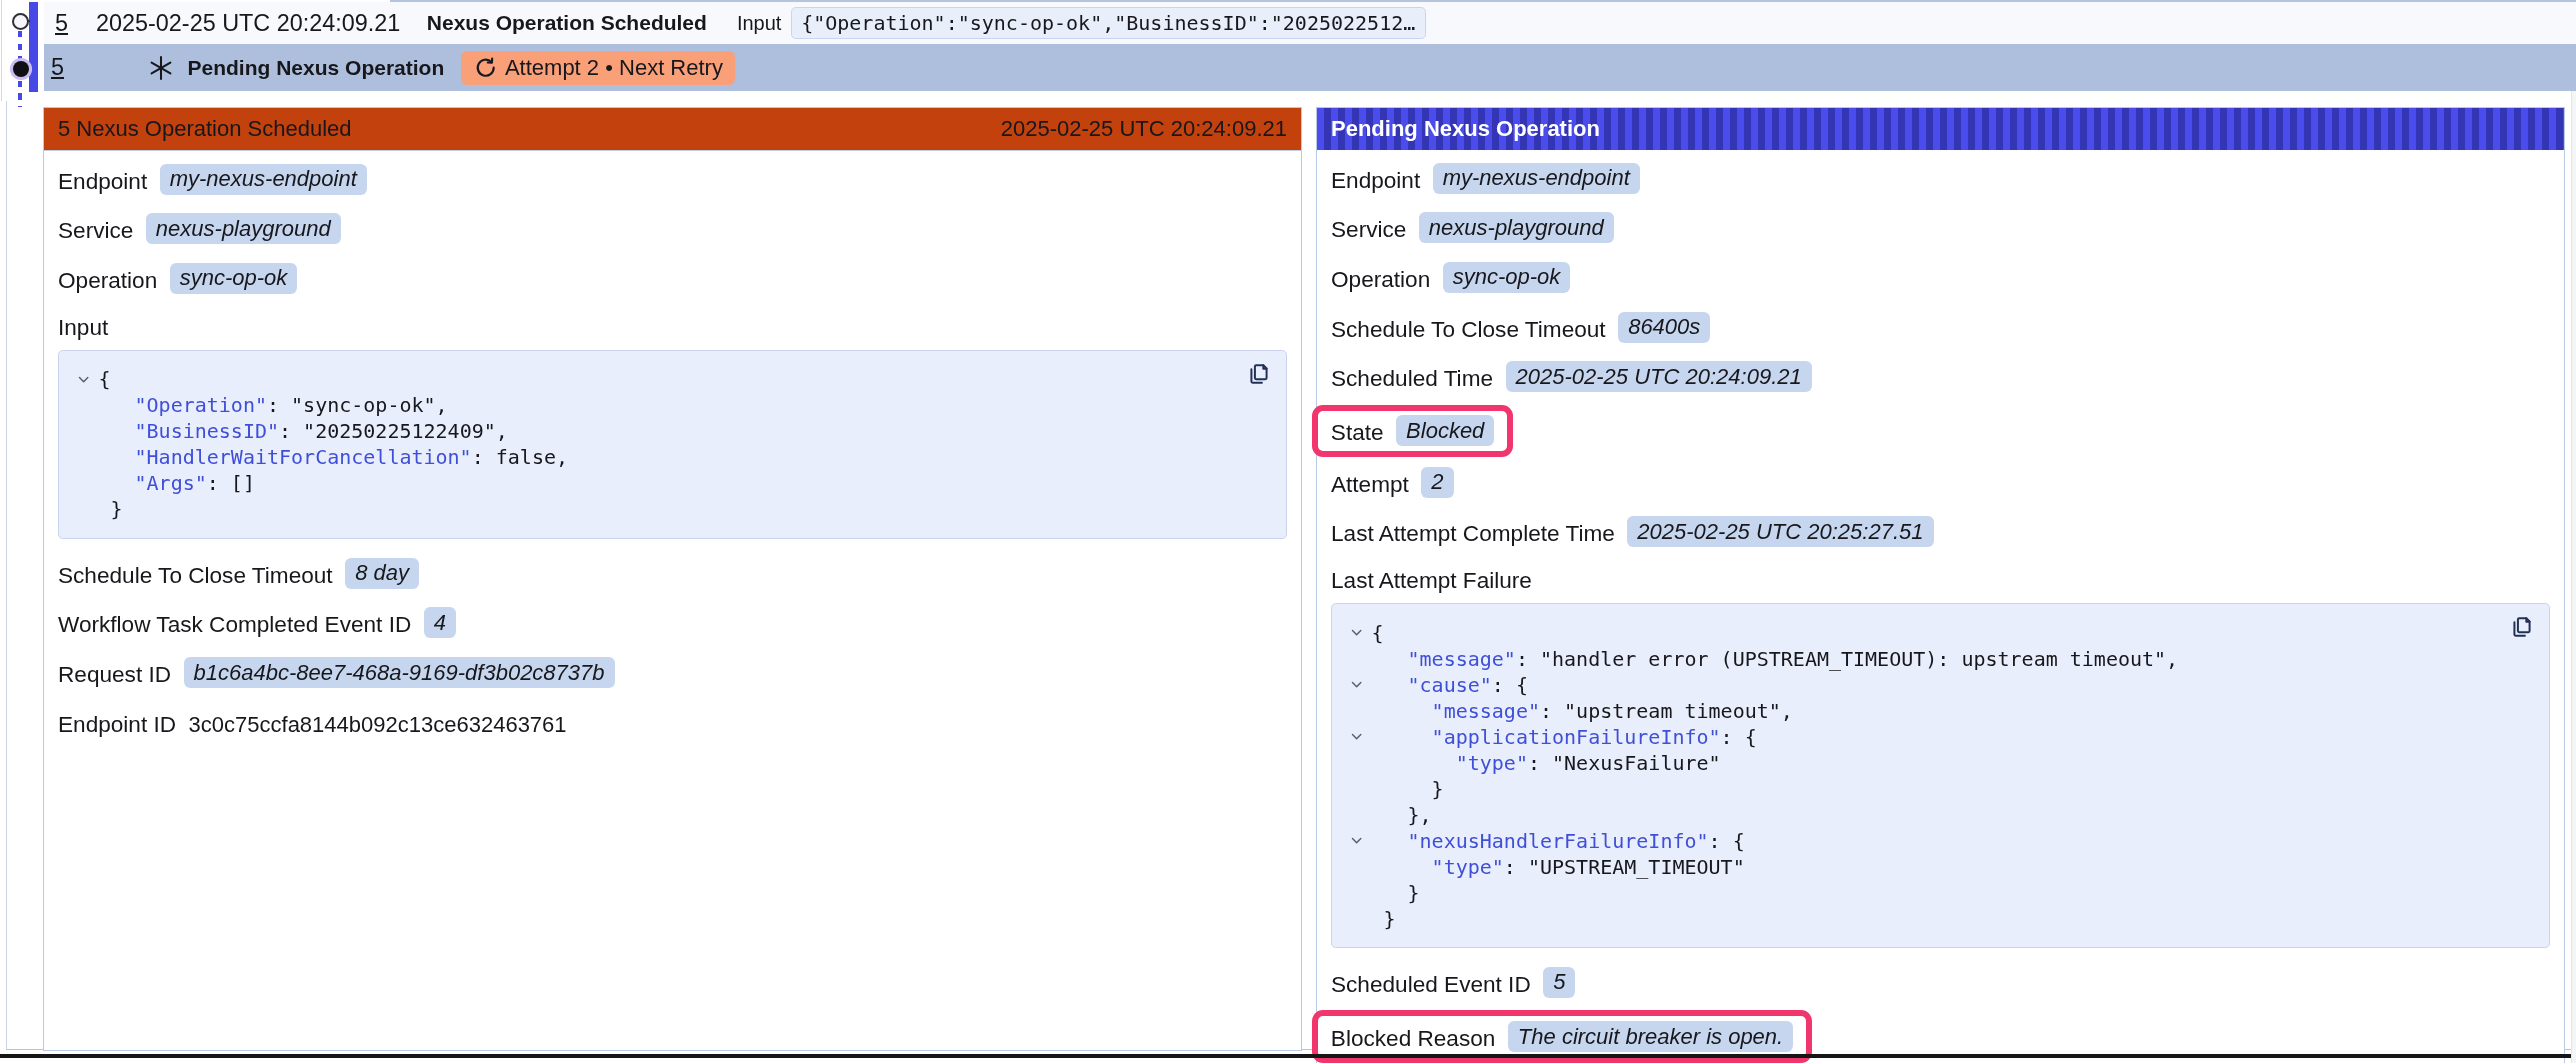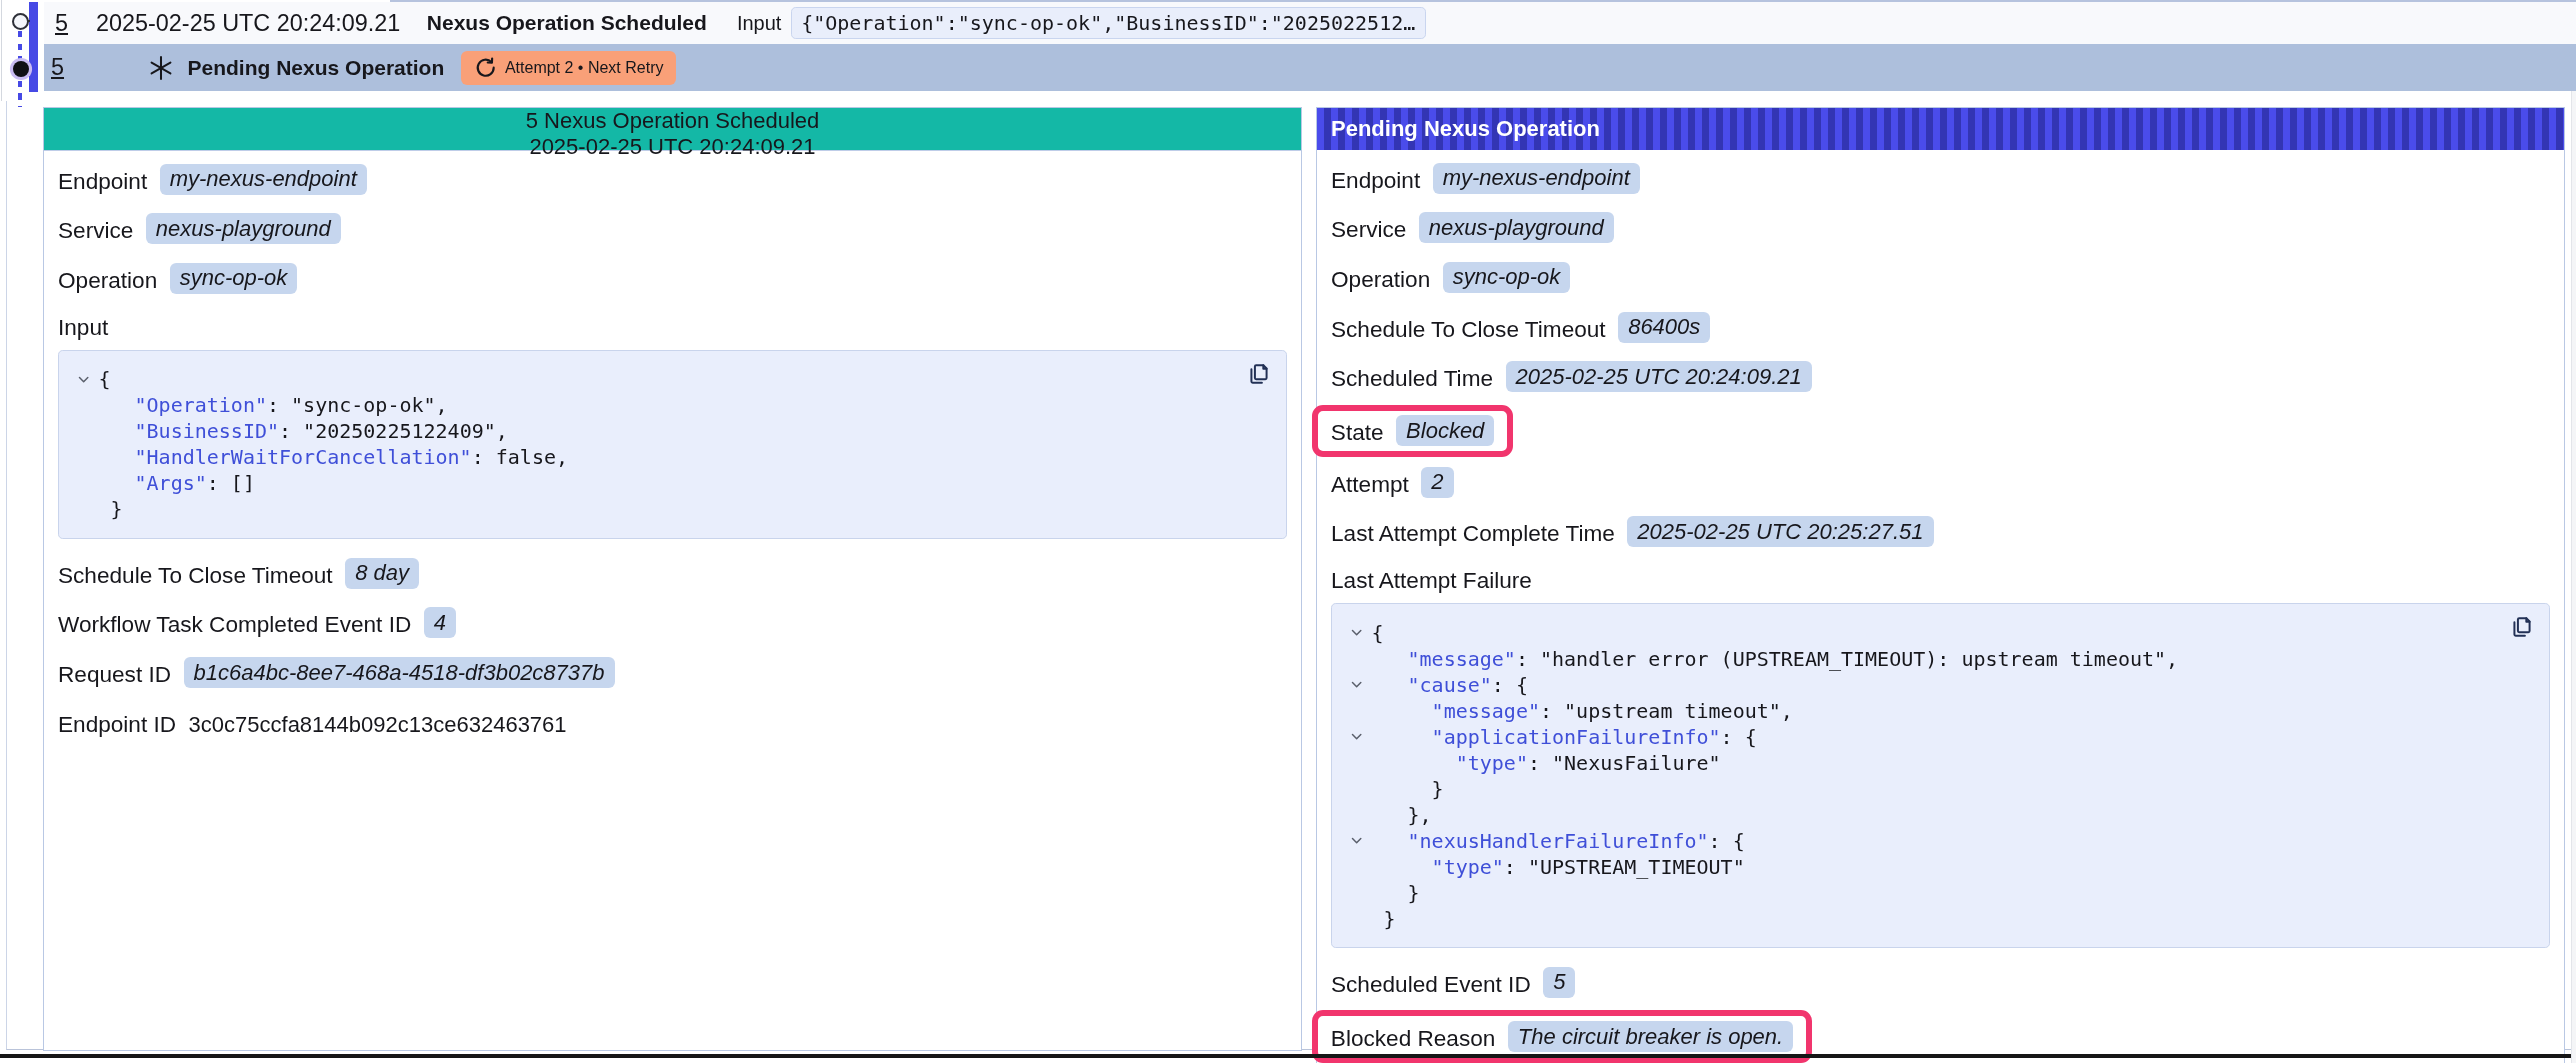--- a/index.html
+++ b/index.html
@@ -16,41 +16,41 @@
   .ts{font-size:23.4px;margin-left:28px;}
   .evtitle{font-size:21px;font-weight:700;}
   #row1 .evtitle{margin-left:26.5px;}
   #row2 .evtitle{margin-left:12.5px;}
   .inlbl{font-size:20px;margin-left:30px;}
   .inchip{margin-left:9.4px;height:30px;display:flex;align-items:center;padding:0 9.4px;
     background:#e9eefb;border:1.6px solid #c9d5ef;border-radius:4.7px;
     font-family:"DejaVu Sans Mono",monospace;font-size:20px;white-space:pre;}
   .asterisk{margin-left:83px;display:flex;align-items:center;}
   .badge{margin-left:17px;height:34px;display:flex;align-items:center;gap:7.8px;
-    background:#f9a078;border-radius:6.2px;padding:0 12.5px;font-size:16px;font-weight:500;}
+    background:#f9a078;border-radius:6.2px;padding:0 12.5px;font-size:22px;font-weight:500;}
   
   #tl-bar{position:absolute;left:29px;top:1.6px;width:8.6px;height:90px;background:#4649e5;}
   #tl-dash{position:absolute;left:18px;top:31px;width:3.9px;height:76px;
     background:repeating-linear-gradient(180deg,#4649e5 0 6.2px,transparent 6.2px 12.5px);}
   #tl-circle-open{position:absolute;left:11.7px;top:12.5px;width:13.3px;height:13.3px;border-radius:50%;
     background:#f4f6fa;border:2.3px solid #2e3038;}
   #tl-tick{position:absolute;left:26.5px;top:19.5px;width:3.9px;height:2.3px;background:#2e3038;}
   #tl-circle-filled{position:absolute;left:12.5px;top:61px;width:16.4px;height:16.4px;border-radius:50%;
     background:#101014;box-shadow:0 0 0 3.1px #c9bcf2;}
   #left-edge{position:absolute;left:0.8px;top:0;width:1.6px;height:101px;background:#d4d8df;}
   #top-strip{position:absolute;left:390px;top:0;width:2186px;height:2.3px;background:#b6c3de;}
   
   #expanded{position:absolute;left:6.2px;top:101px;width:2564px;height:948px;
     border-left:1.6px solid #ccd5e7;border-right:1.6px solid #ccd5e7;border-bottom:1.6px solid #b9c3d9;}
   .panel{position:absolute;top:107px;background:#fff;border:1.6px solid #b9c8e4;box-sizing:border-box;}
   #leftPanel{left:43px;width:1259px;height:944px;}
   #rightPanel{left:1316px;width:1249px;height:982px;}
   .phead{height:42px;display:flex;align-items:center;justify-content:space-between;
     padding:0 14px;font-size:22px;font-weight:500;}
-  #leftPanel .phead{background:#14b8a6;border-bottom:0.8px solid #bfcde8;flex-direction:column;}
+  #leftPanel .phead{background:#c2410c;border-bottom:0.8px solid #bfcde8;}
   #rightPanel .phead{color:#fff;font-weight:600;
     background:repeating-linear-gradient(90deg,#4a4ceb 0 7px,#3335b4 7px 14px);}
   .pbody{padding:12.5px 14px;}
   
   .field{display:flex;align-items:flex-end;height:31px;margin-bottom:18.7px;font-size:22.6px;}
   .field .lbl{margin-right:12.5px;white-space:nowrap;}
   .chipv{display:inline-flex;align-items:center;height:31px;padding:0 10px;border-radius:6.2px;
     background:#c6d6ee;font-size:22px;white-space:nowrap;font-style:italic;}
   .linkv{font-size:22px;cursor:pointer;white-space:nowrap;}
   .field.hl{width:max-content;height:auto;border:6.2px solid #f1356d;border-radius:11px;
@@ -151,21 +151,21 @@
       <div class="field">
         <span class="lbl">Schedule To Close Timeout</span>
         <span class="chipv">8 day</span>
       </div>
       <div class="field">
         <span class="lbl">Workflow Task Completed Event ID</span>
         <span class="chipv">4</span>
       </div>
       <div class="field">
         <span class="lbl">Request ID</span>
-        <span class="chipv">b1c6a4bc-8ee7-468a-4518-df3b02c8737b</span>
+        <span class="chipv">b1c6a4bc-8ee7-468a-9169-df3b02c8737b</span>
       </div>
       <div class="field">
         <span class="lbl">Endpoint ID</span>
         <span class="linkv">3c0c75ccfa8144b092c13ce632463761</span>
       </div>
     </div>
 </div>
 
 <div class="panel" id="rightPanel">
   <div class="phead">

